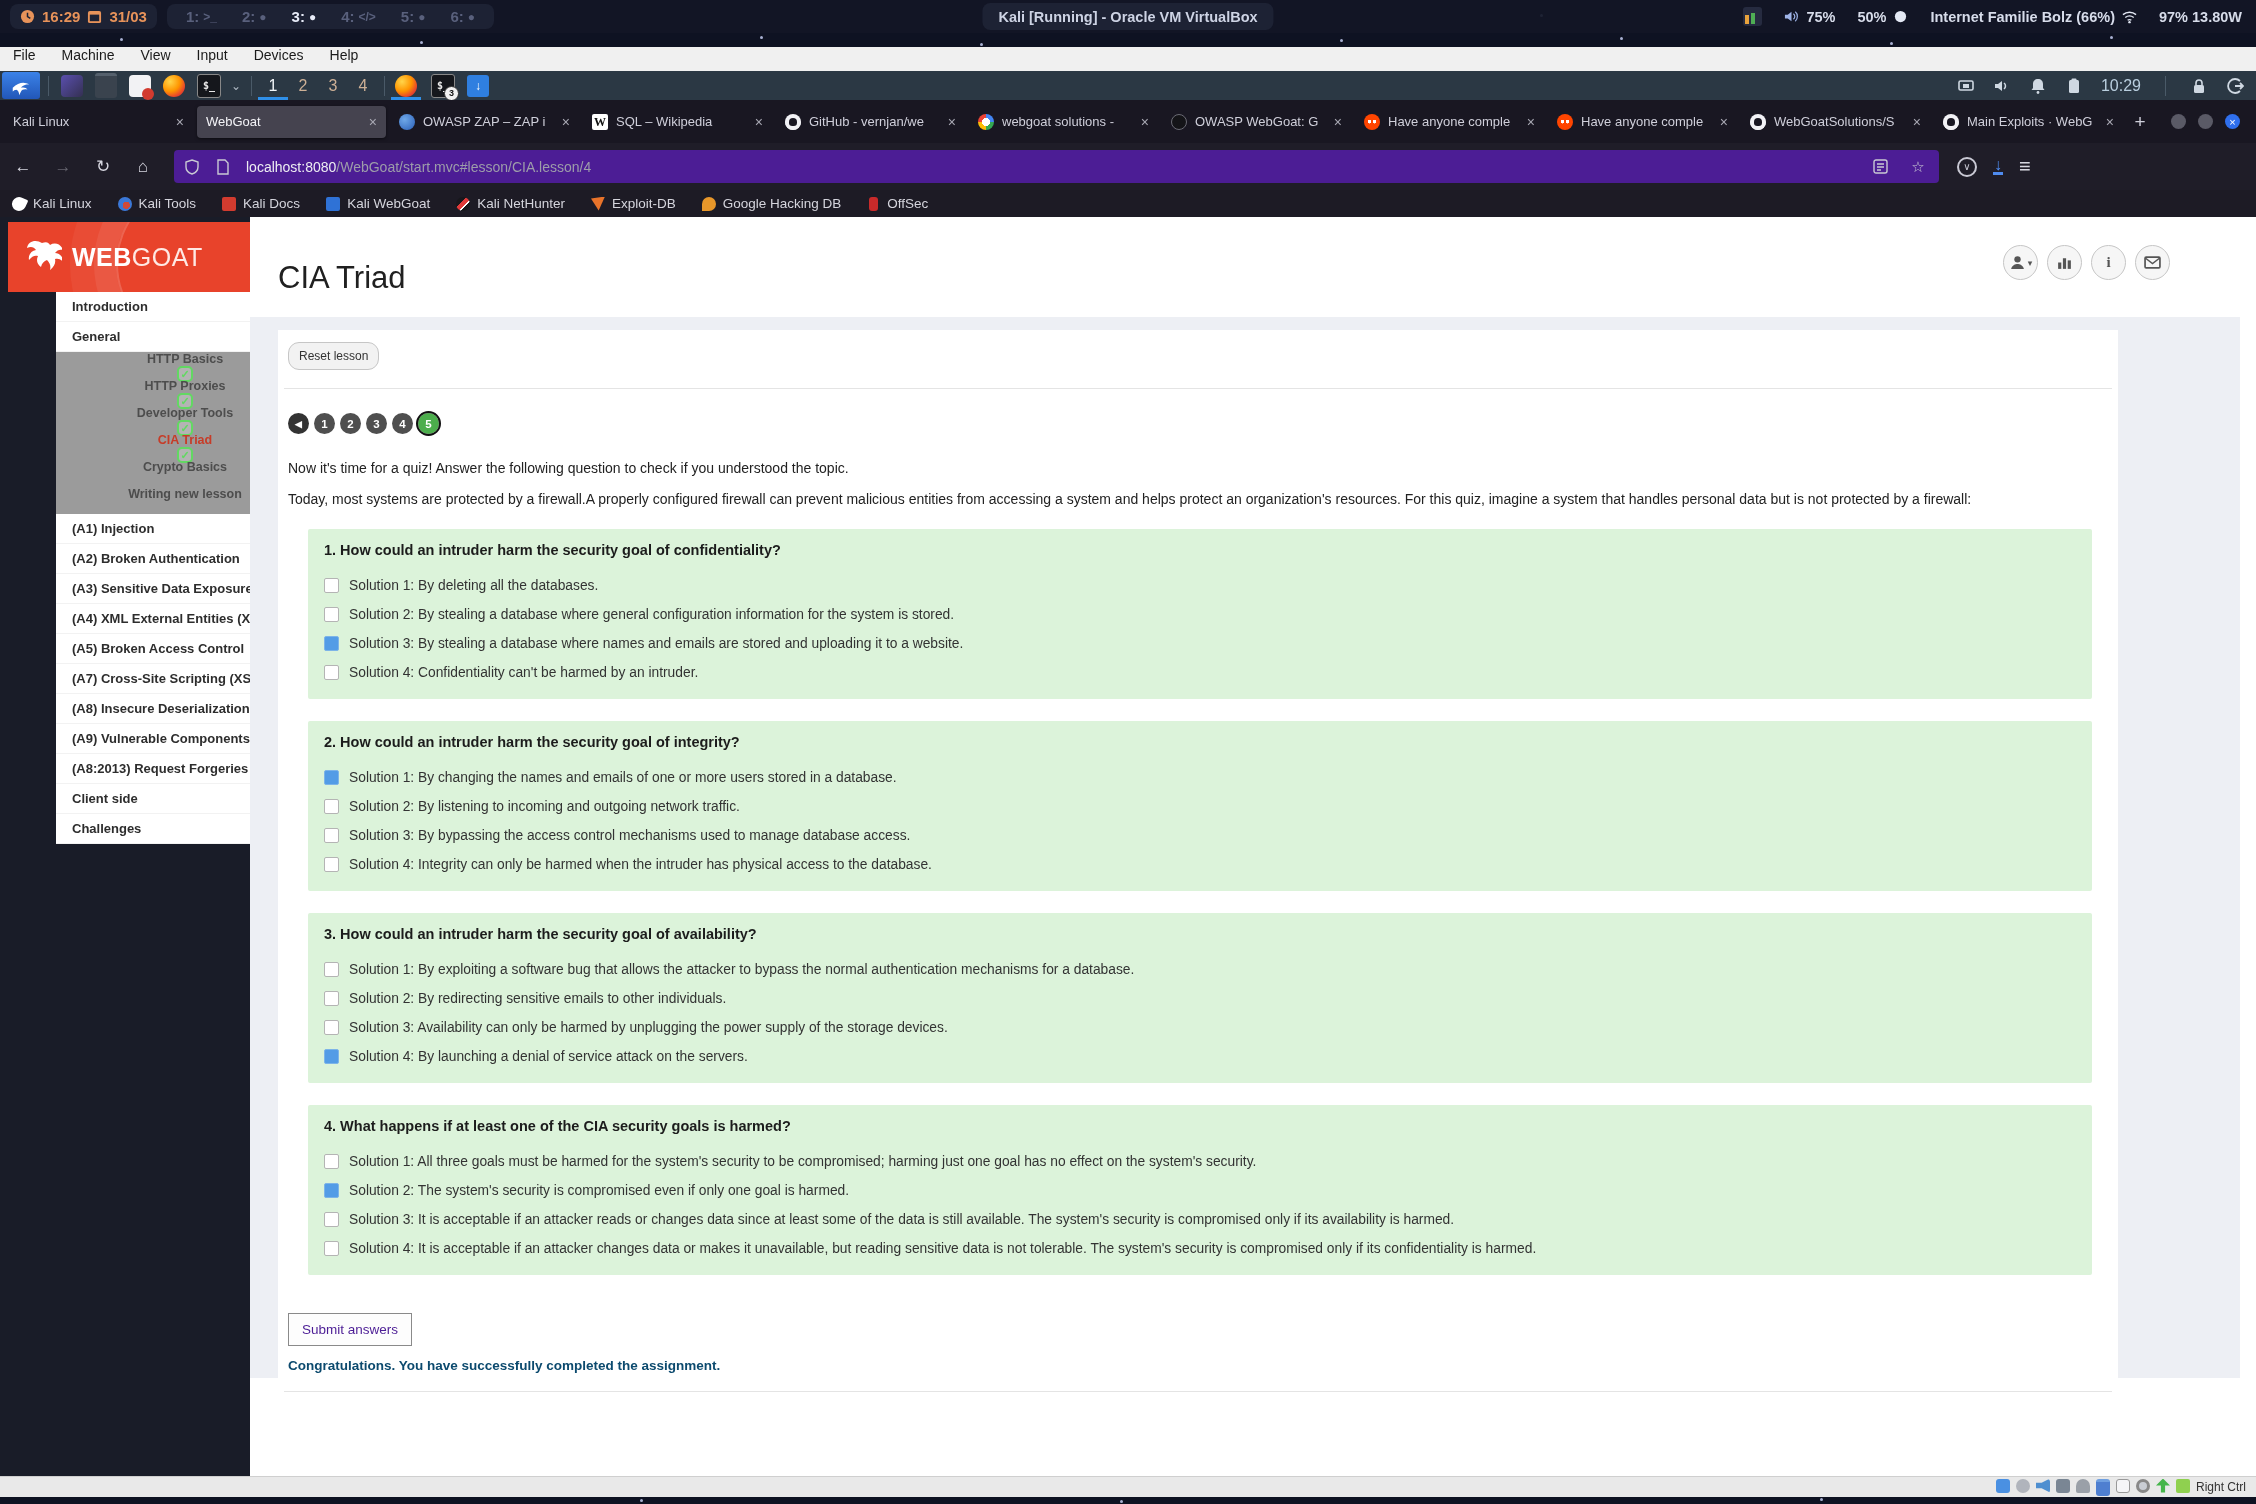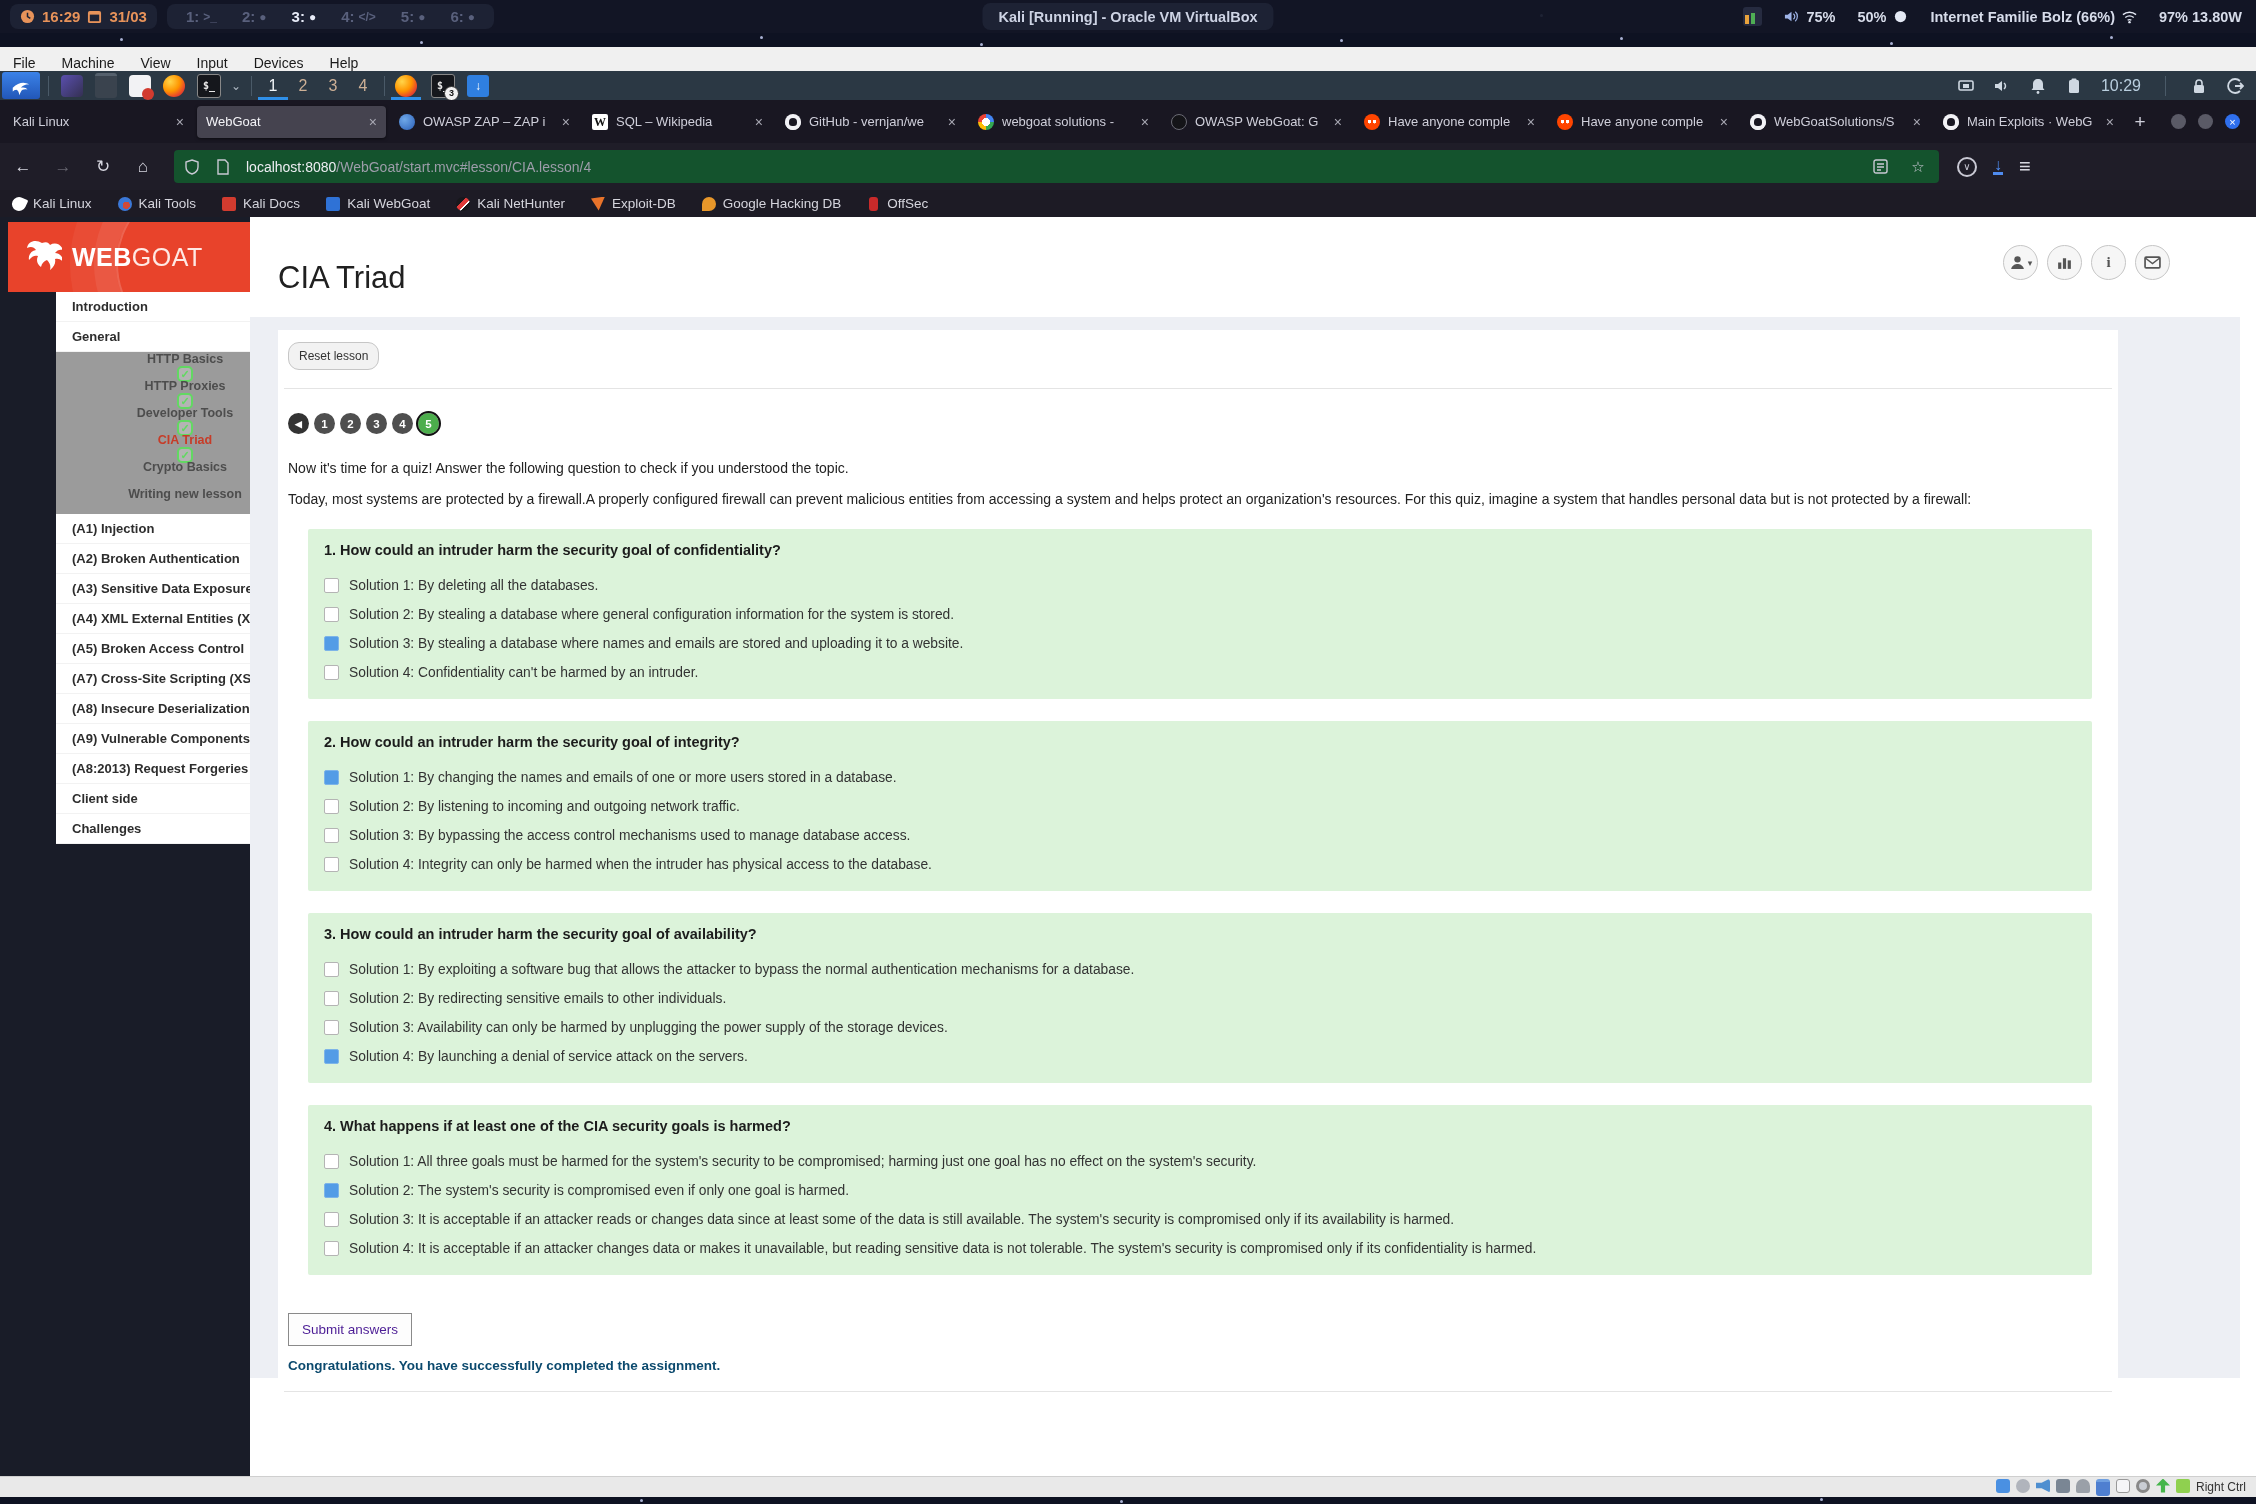--- a/index.html
+++ b/index.html
@@ -24,21 +24,21 @@
     color:#cdd3e4;font-weight:bold;font-size:14.5px;}
   .hp-right{margin-left:auto;display:flex;align-items:center;gap:22px;padding-right:14px;
     color:#d7dcea;font-weight:bold;font-size:14.5px;}
   .hp-right .seg{display:flex;align-items:center;gap:7px;}
   .kb-ind{width:15px;height:15px;border-radius:3px;background:#262b40;display:flex;align-items:flex-end;gap:2px;padding:2px;}
   .kb-ind b{display:block;width:4px;background:#e8a23c;height:9px;}
   .kb-ind b+b{background:#4fae54;height:11px;}
 
   
   .vbox-menu{position:absolute;left:0;top:47px;width:2256px;height:24px;background:#f0f0f0;
-    display:flex;align-items:flex-end;gap:0;font-size:14px;color:#1a1a1a;border-bottom:4px solid #c2410c;}
+    display:flex;align-items:flex-start;gap:0;font-size:14px;color:#1a1a1a;border-bottom:4px solid #c2410c;}
   .vbox-menu span{padding:0 13px;}
 
   
   .guest-bar{position:absolute;left:0;top:71px;width:2256px;height:29px;background:#2b3844;
     display:flex;align-items:center;color:#cfd8e2;}
   .gb-left{display:flex;align-items:center;height:100%;}
   .kali-btn{width:38px;height:27px;margin:1px 2px;border-radius:3px;
     background:linear-gradient(180deg,#3b82e8,#2257b8);display:flex;align-items:center;justify-content:center;}
   .gb-sep{width:1px;height:20px;background:#4a5a68;margin:0 6px;}
   .gb-ic{width:22px;height:22px;margin:0 6px;border-radius:4px;position:relative;flex:none;}
@@ -87,21 +87,21 @@
   .newtab{width:30px;height:30px;color:#cfcfda;font-size:19px;display:flex;align-items:center;justify-content:center;flex:none;}
   .win-ctl{display:flex;align-items:center;gap:12px;padding:0 16px;flex:none;}
   .wc{width:15px;height:15px;border-radius:50%;background:#5a5a66;}
   .wc.close{background:#2f6fed;color:#fff;font-size:11px;display:flex;align-items:center;justify-content:center;}
 
   
   .nav-bar{position:absolute;left:0;top:143px;width:2256px;height:47px;background:#1f1d28;
     display:flex;align-items:center;color:#d7d7e0;border-bottom:1px solid #12101a;}
   .nb-ic{width:34px;height:30px;display:flex;align-items:center;justify-content:center;font-size:17px;margin-left:6px;border-radius:4px;}
   .nb-ic.dim{color:#66656f;}
-  .url-box{height:33px;flex:0 0 1745px;margin-left:14px;background:#14532d;border-radius:4px;
+  .url-box{height:33px;flex:0 0 1745px;margin-left:14px;background:#4c1d95;border-radius:4px;
     display:flex;align-items:center;padding:0 10px;gap:16px;font-size:14px;}
   .url-text{flex:1 1 auto;min-width:0;white-space:nowrap;overflow:hidden;}
   .url-text .host{color:#ededf2;}
   .url-text .path{color:#9d9daa;}
   .ub-ic{width:22px;height:22px;display:flex;align-items:center;justify-content:center;color:#c9c9d4;font-size:15px;flex:none;}
   .nav-actions{display:flex;align-items:center;gap:16px;margin-left:18px;}
   .pocket{width:20px;height:20px;border:2px solid #c9c9d4;border-radius:50%;display:flex;align-items:center;justify-content:center;color:#c9c9d4;font-size:10px;box-sizing:border-box;}
   .dl{color:#4f8bef;font-weight:bold;font-size:16px;border-bottom:3px solid #4f8bef;line-height:14px;padding:0 1px;}
   .burger{color:#d7d7e0;font-size:20px;}
 

